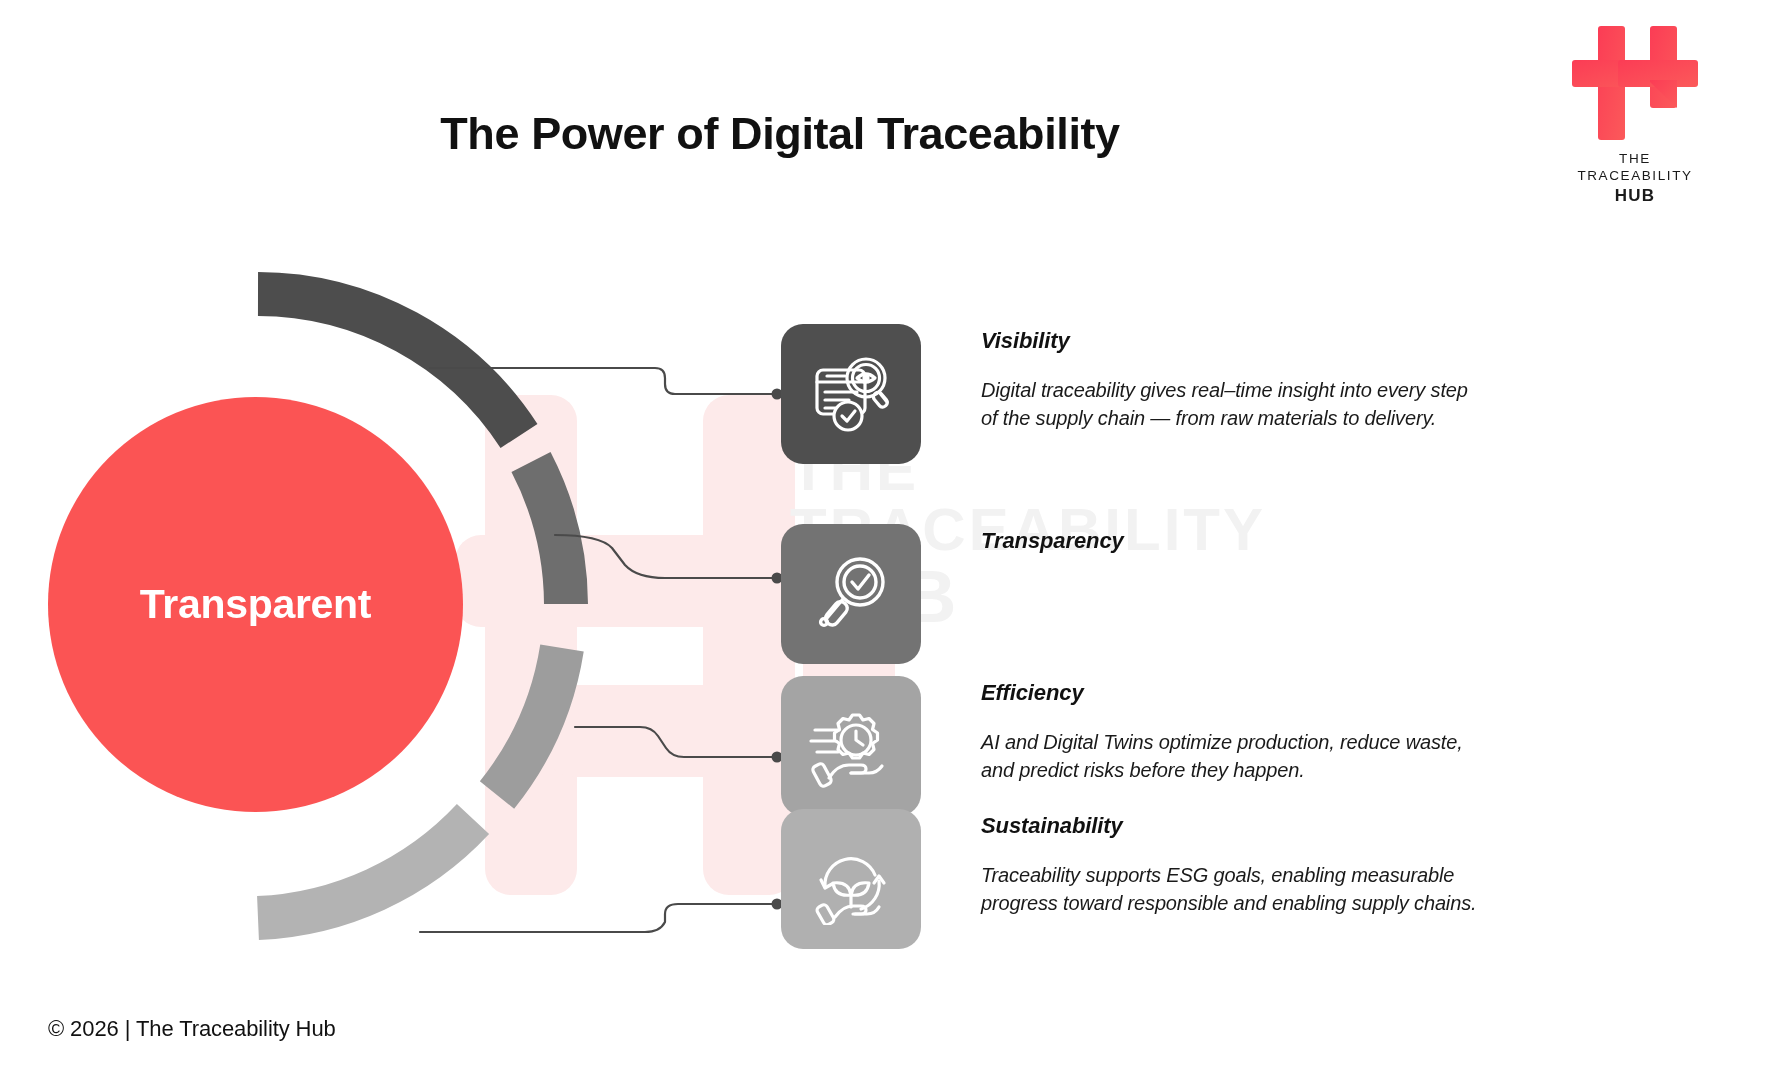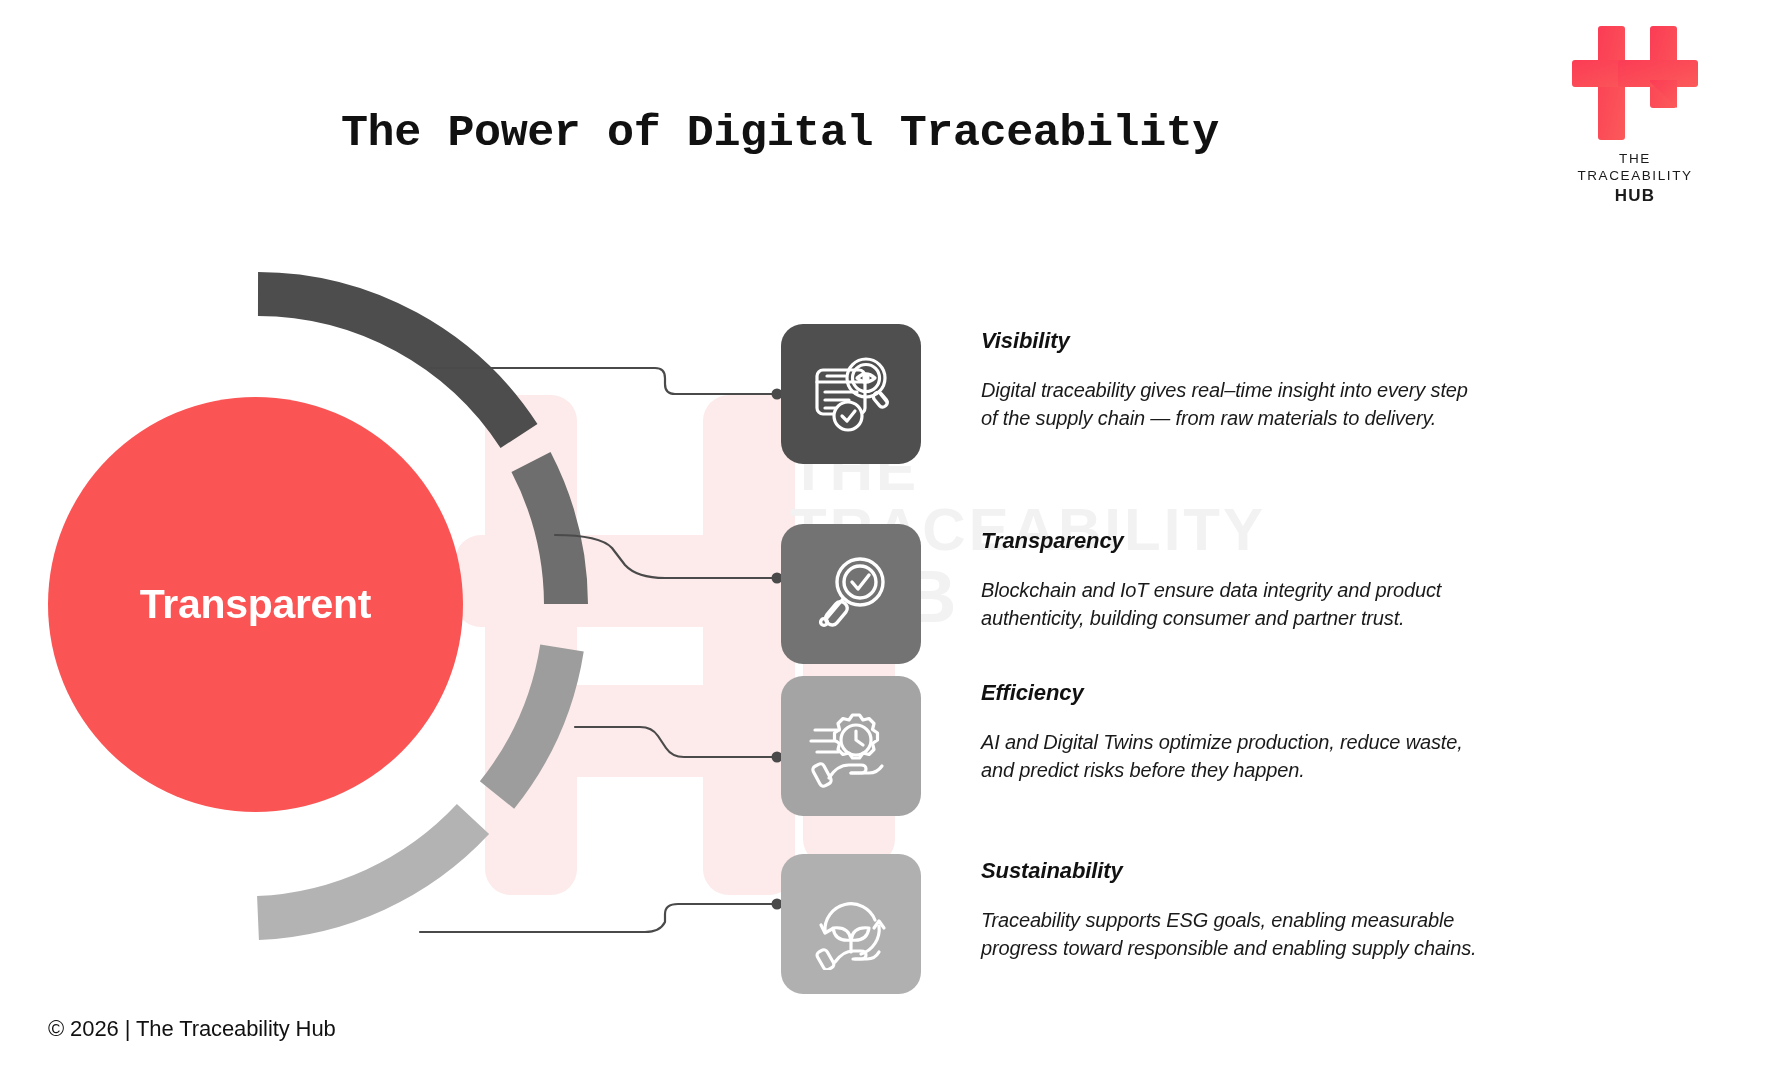--- a/index.html
+++ b/index.html
@@ -52,21 +52,20 @@
     width: 1560px;
     z-index: 5;
     text-align: center;
   }
   #title {
     margin-top: 108px;
     font-size: 45px;
     font-weight: 700;
     color: #111111;
     letter-spacing: -0.4px;
-    font-family: Liberation Mono, monospace;
   }
   #subtitle {
     margin-top: 28px;
     font-size: 28px;
     font-weight: 400;
     color: #1a1a1a;
     letter-spacing: -0.2px;
   }
 
   
@@ -288,21 +287,20 @@
           <circle cx="55" cy="34" r="16"></circle>
           <polyline points="47,34 53,41 64,27"></polyline>
           <line x1="38" y1="51" x2="22" y2="70"></line>
           <rect x="25" y="52" width="13" height="26" rx="6" transform="rotate(40 31 65)"></rect>
           <circle cx="19" cy="74" r="3.4"></circle>
         </g>
       </svg>
     </div>
     <div class="row-text">
       <div class="row-title">Transparency</div>
-      <div class="row-desc">Blockchain and IoT ensure data integrity and product authenticity, building consumer and partner trust.</div>
     </div>
   </div>
 
   <div class="row" style="left:781px; top:676px;">
     <div class="tile" style="background:#a4a4a4;">
       <svg width="92" height="92" viewBox="0 0 92 92" aria-hidden="true">
         <g fill="none" stroke="#ffffff" stroke-width="3.2" stroke-linecap="round" stroke-linejoin="round">
           <path d="M44 20 l3.5 -5 h7 l3.5 5 l6 -1.5 l5 5 l-1.5 6 l5 3.5 v7 l-5 3.5 l1.5 6 l-5 5 l-6 -1.5 l-3.5 5 h-7 l-3.5 -5 l-6 1.5 l-5 -5 l1.5 -6 l-5 -3.5 v-7 l5 -3.5 l-1.5 -6 l5 -5 Z"></path>
           <circle cx="51" cy="40" r="15"></circle>
           <polyline points="51,31 51,40 58,45"></polyline>
@@ -314,21 +312,21 @@
           <rect x="11" y="64" width="12" height="22" rx="4" transform="rotate(-28 17 75)"></rect>
         </g>
       </svg>
     </div>
     <div class="row-text">
       <div class="row-title">Efficiency</div>
       <div class="row-desc">AI and Digital Twins optimize production, reduce waste, and predict risks before they happen.</div>
     </div>
   </div>
 
-  <div class="row" style="left:781px; top:854px;">
+  <div class="row" style="left:781px; top:809px;">
     <div class="tile" style="background:#b0b0b0;">
       <svg width="92" height="92" viewBox="0 0 92 92" aria-hidden="true">
         <g fill="none" stroke="#ffffff" stroke-width="3.2" stroke-linecap="round" stroke-linejoin="round">
           <path d="M20 54 A26 26 0 0 1 70 42"></path>
           <polyline points="16,47 20,55 27,51"></polyline>
           <path d="M74 48 A26 26 0 0 1 56 76"></path>
           <polyline points="69,50 74,43 79,50"></polyline>
           <path d="M46 62 q-16 2 -18 -12 q16 -2 18 12 Z"></path>
           <path d="M46 62 q16 2 18 -12 q-16 -2 -18 12 Z"></path>
           <line x1="46" y1="62" x2="46" y2="74"></line>

